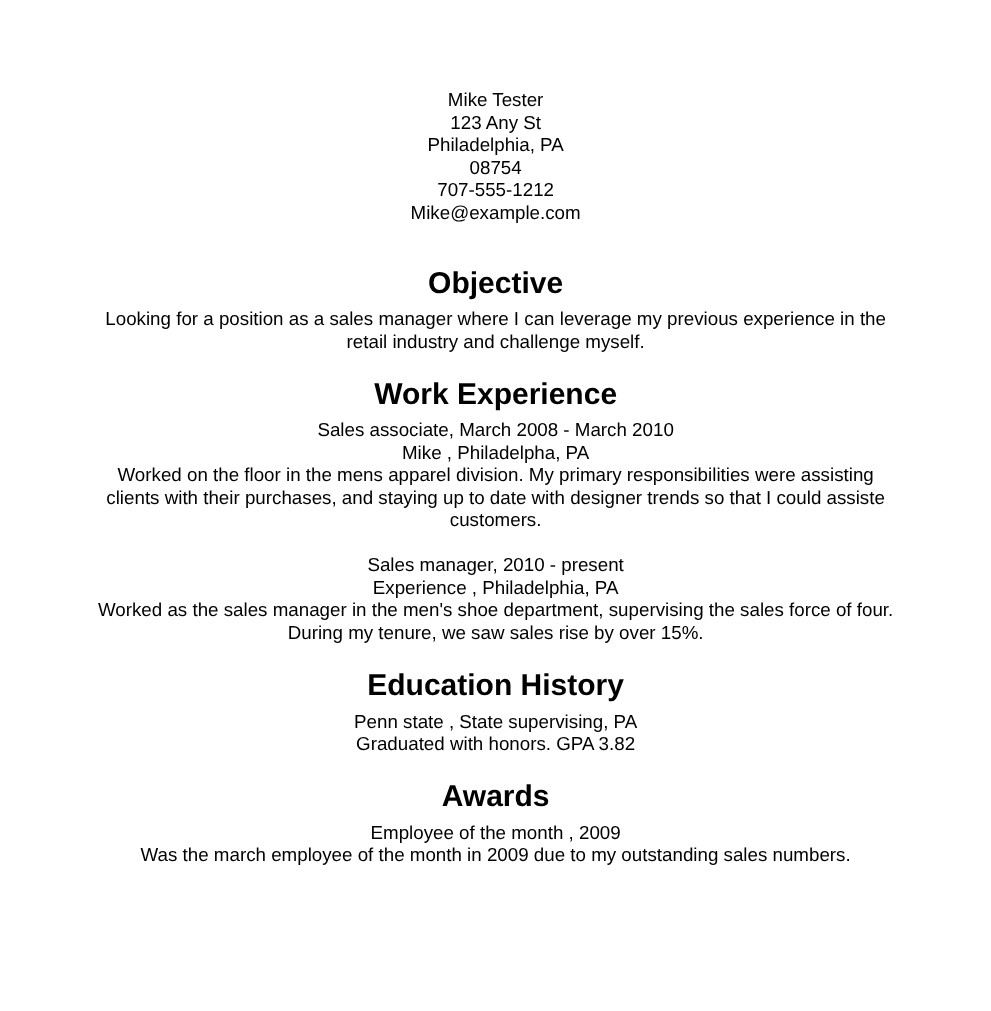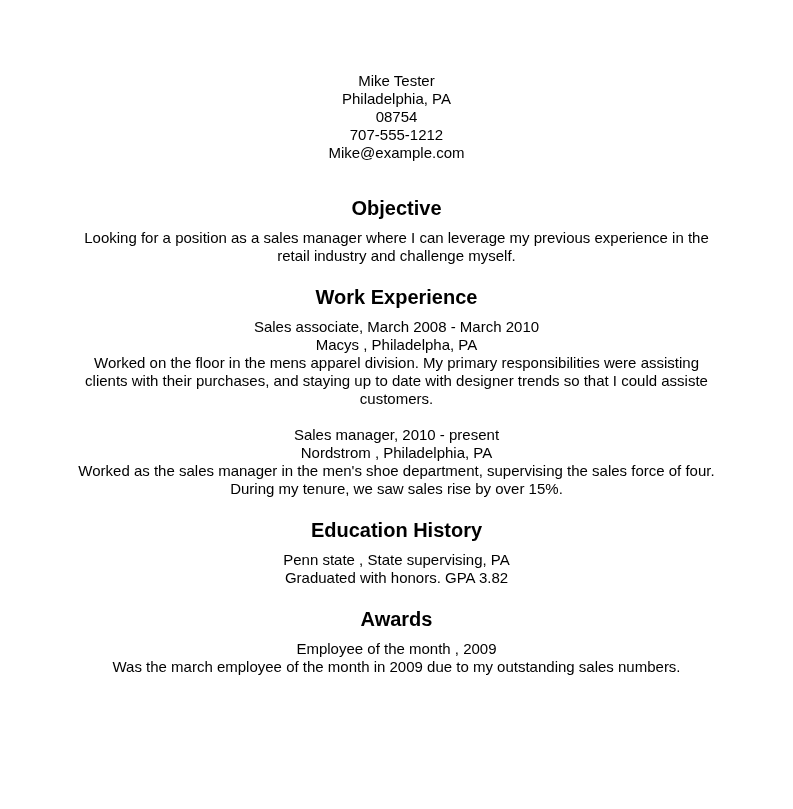--- a/index.html
+++ b/index.html
@@ -22,61 +22,62 @@
     padding: 72px 76px 0 76px;
   }
   .contact {
     text-align: center;
     margin: 0 0 36px 0;
   }
   .contact div {
     white-space: nowrap;
   }
   h2.section-heading {
-    font-size: 20px;
+    font-size: 24px;
     line-height: 21px;
     font-weight: bold;
     text-align: center;
     margin: 22px 0 10px 0;
   }
   .block {
     margin: 0 0 18px 0;
     text-align: center;
   }
   .block:last-child {
     margin-bottom: 0;
   }
 </style>
 </head>
 <body>
 
 <div class="page">
 
   <div class="contact">
     <div>Mike Tester</div>
+    <div>123 Any St</div>
     <div>Philadelphia, PA</div>
     <div>08754</div>
     <div>707-555-1212</div>
     <div>Mike@example.com</div>
   </div>
 
   <h2 class="section-heading">Objective</h2>
   <p class="block">Looking for a position as a sales manager where I can leverage my previous experience in the retail industry and challenge myself.</p>
 
   <h2 class="section-heading">Work Experience</h2>
 
   <div class="block">
     <div>Sales associate, March 2008 - March 2010</div>
-    <div>Macys , Philadelpha, PA</div>
+    <div>Mike , Philadelpha, PA</div>
     <div>Worked on the floor in the mens apparel division. My primary responsibilities were assisting clients with their purchases, and staying up to date with designer trends so that I could assiste customers.</div>
   </div>
 
   <div class="block">
     <div>Sales manager, 2010 - present</div>
-    <div>Nordstrom , Philadelphia, PA</div>
+    <div>Experience , Philadelphia, PA</div>
     <div>Worked as the sales manager in the men's shoe department, supervising the sales force of four. During my tenure, we saw sales rise by over 15%.</div>
   </div>
 
   <h2 class="section-heading">Education History</h2>
 
   <div class="block">
     <div>Penn state , State supervising, PA</div>
     <div>Graduated with honors. GPA 3.82</div>
   </div>
 

